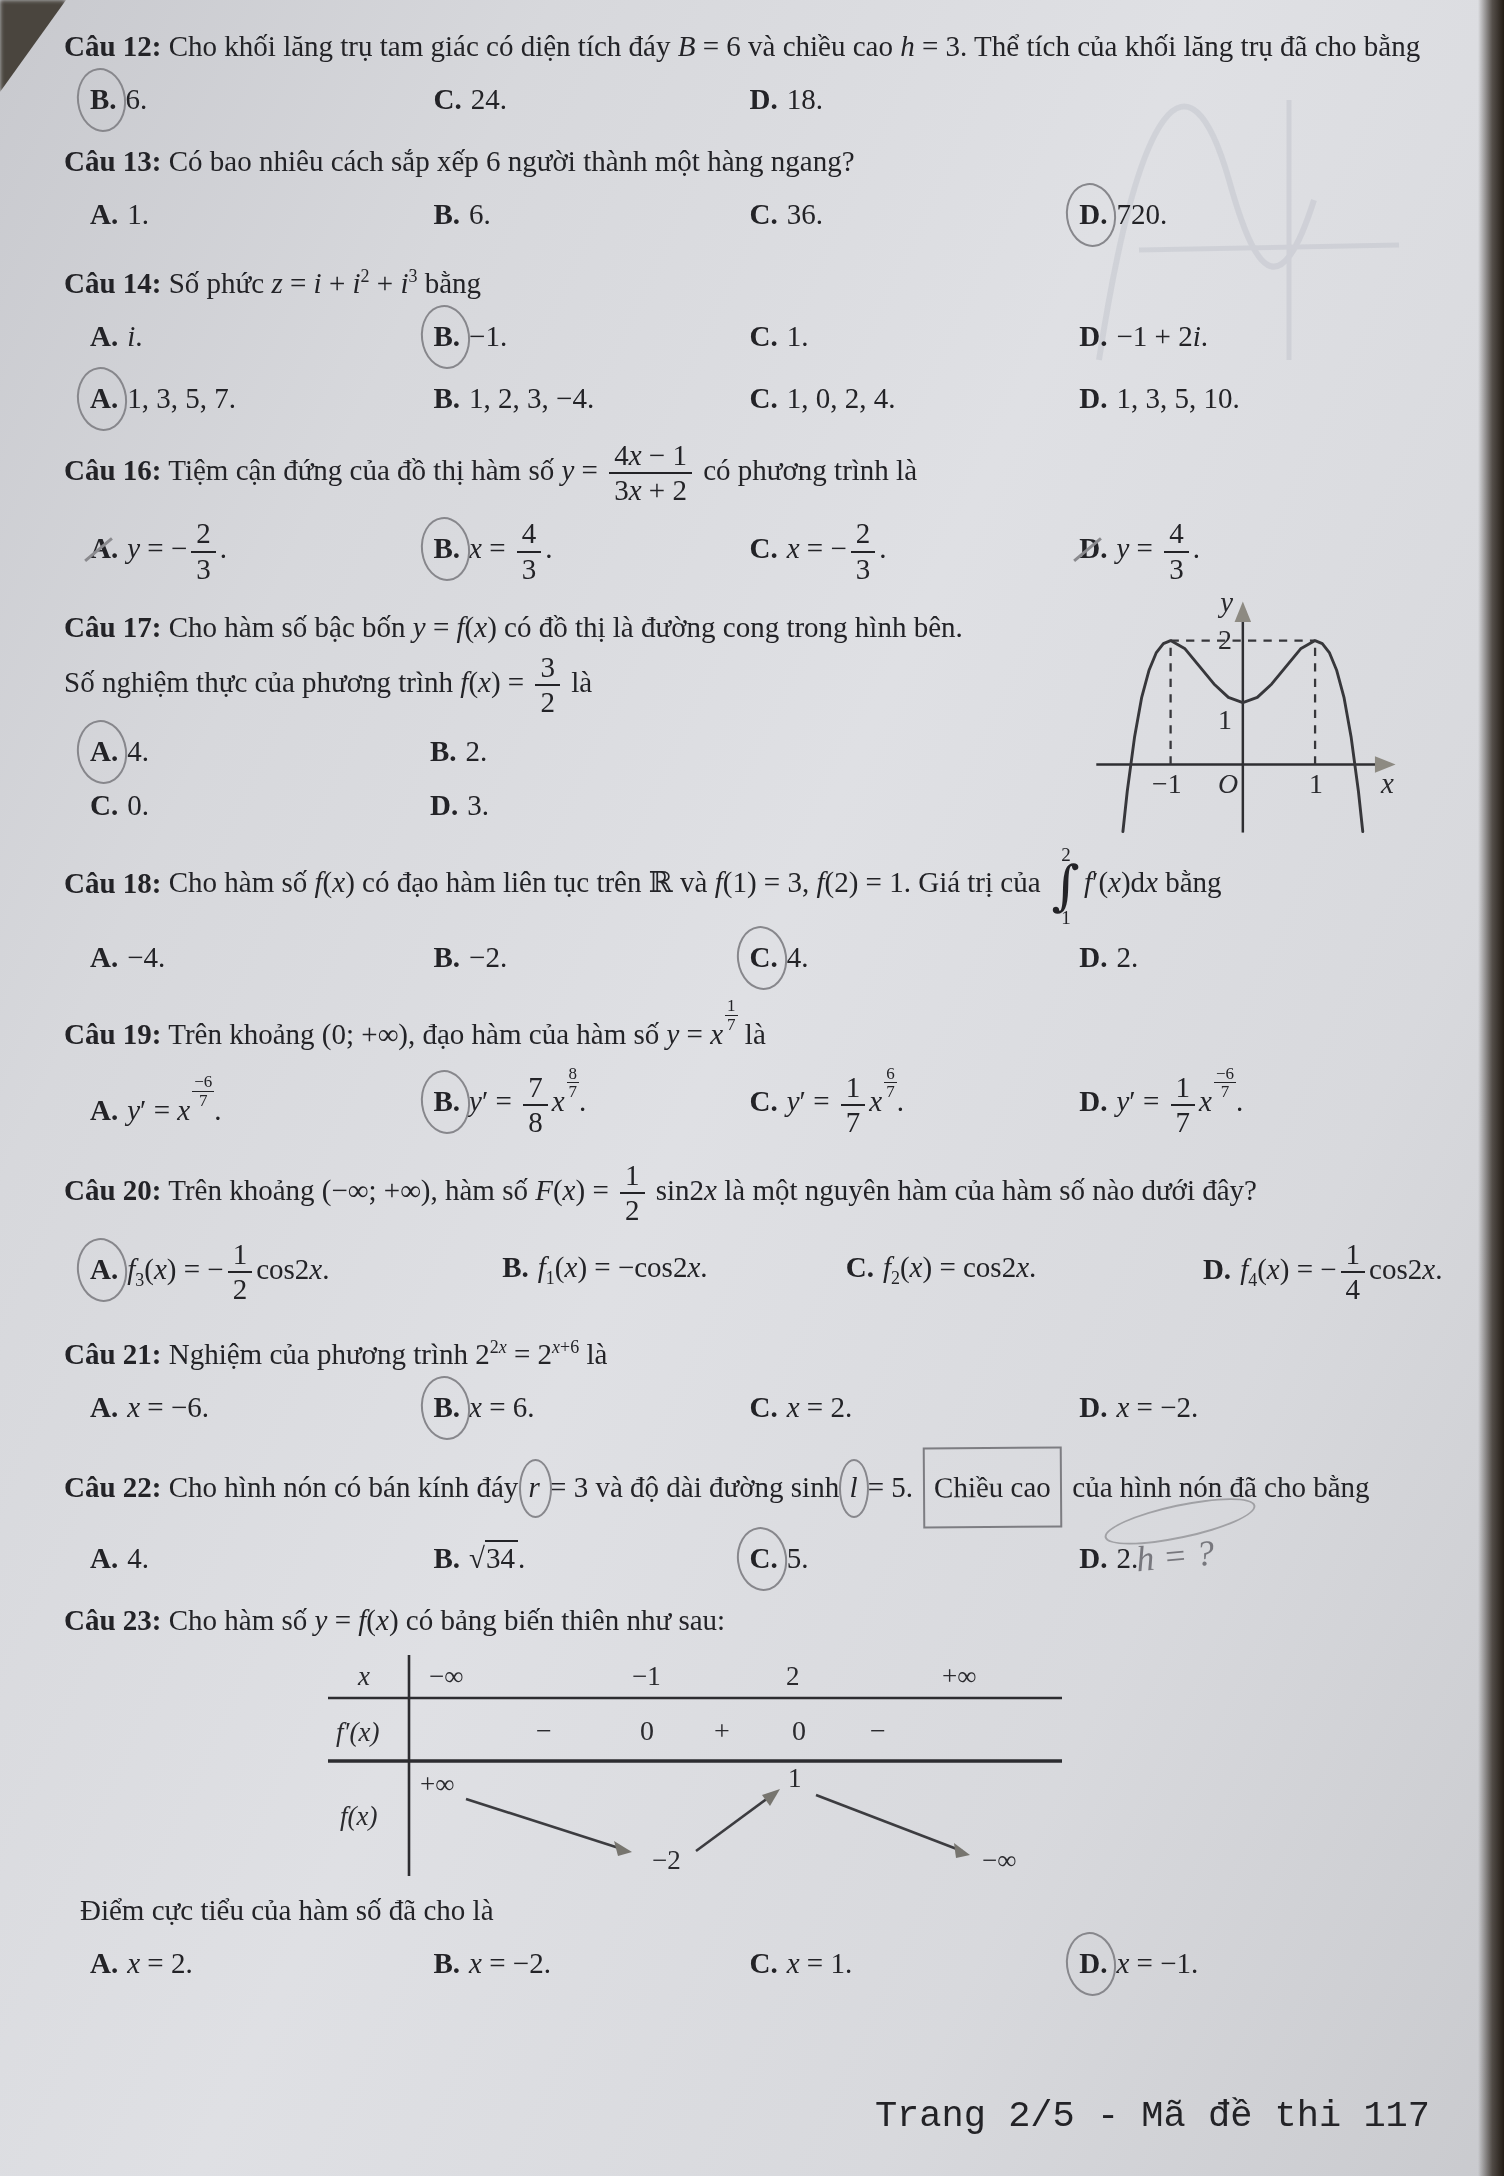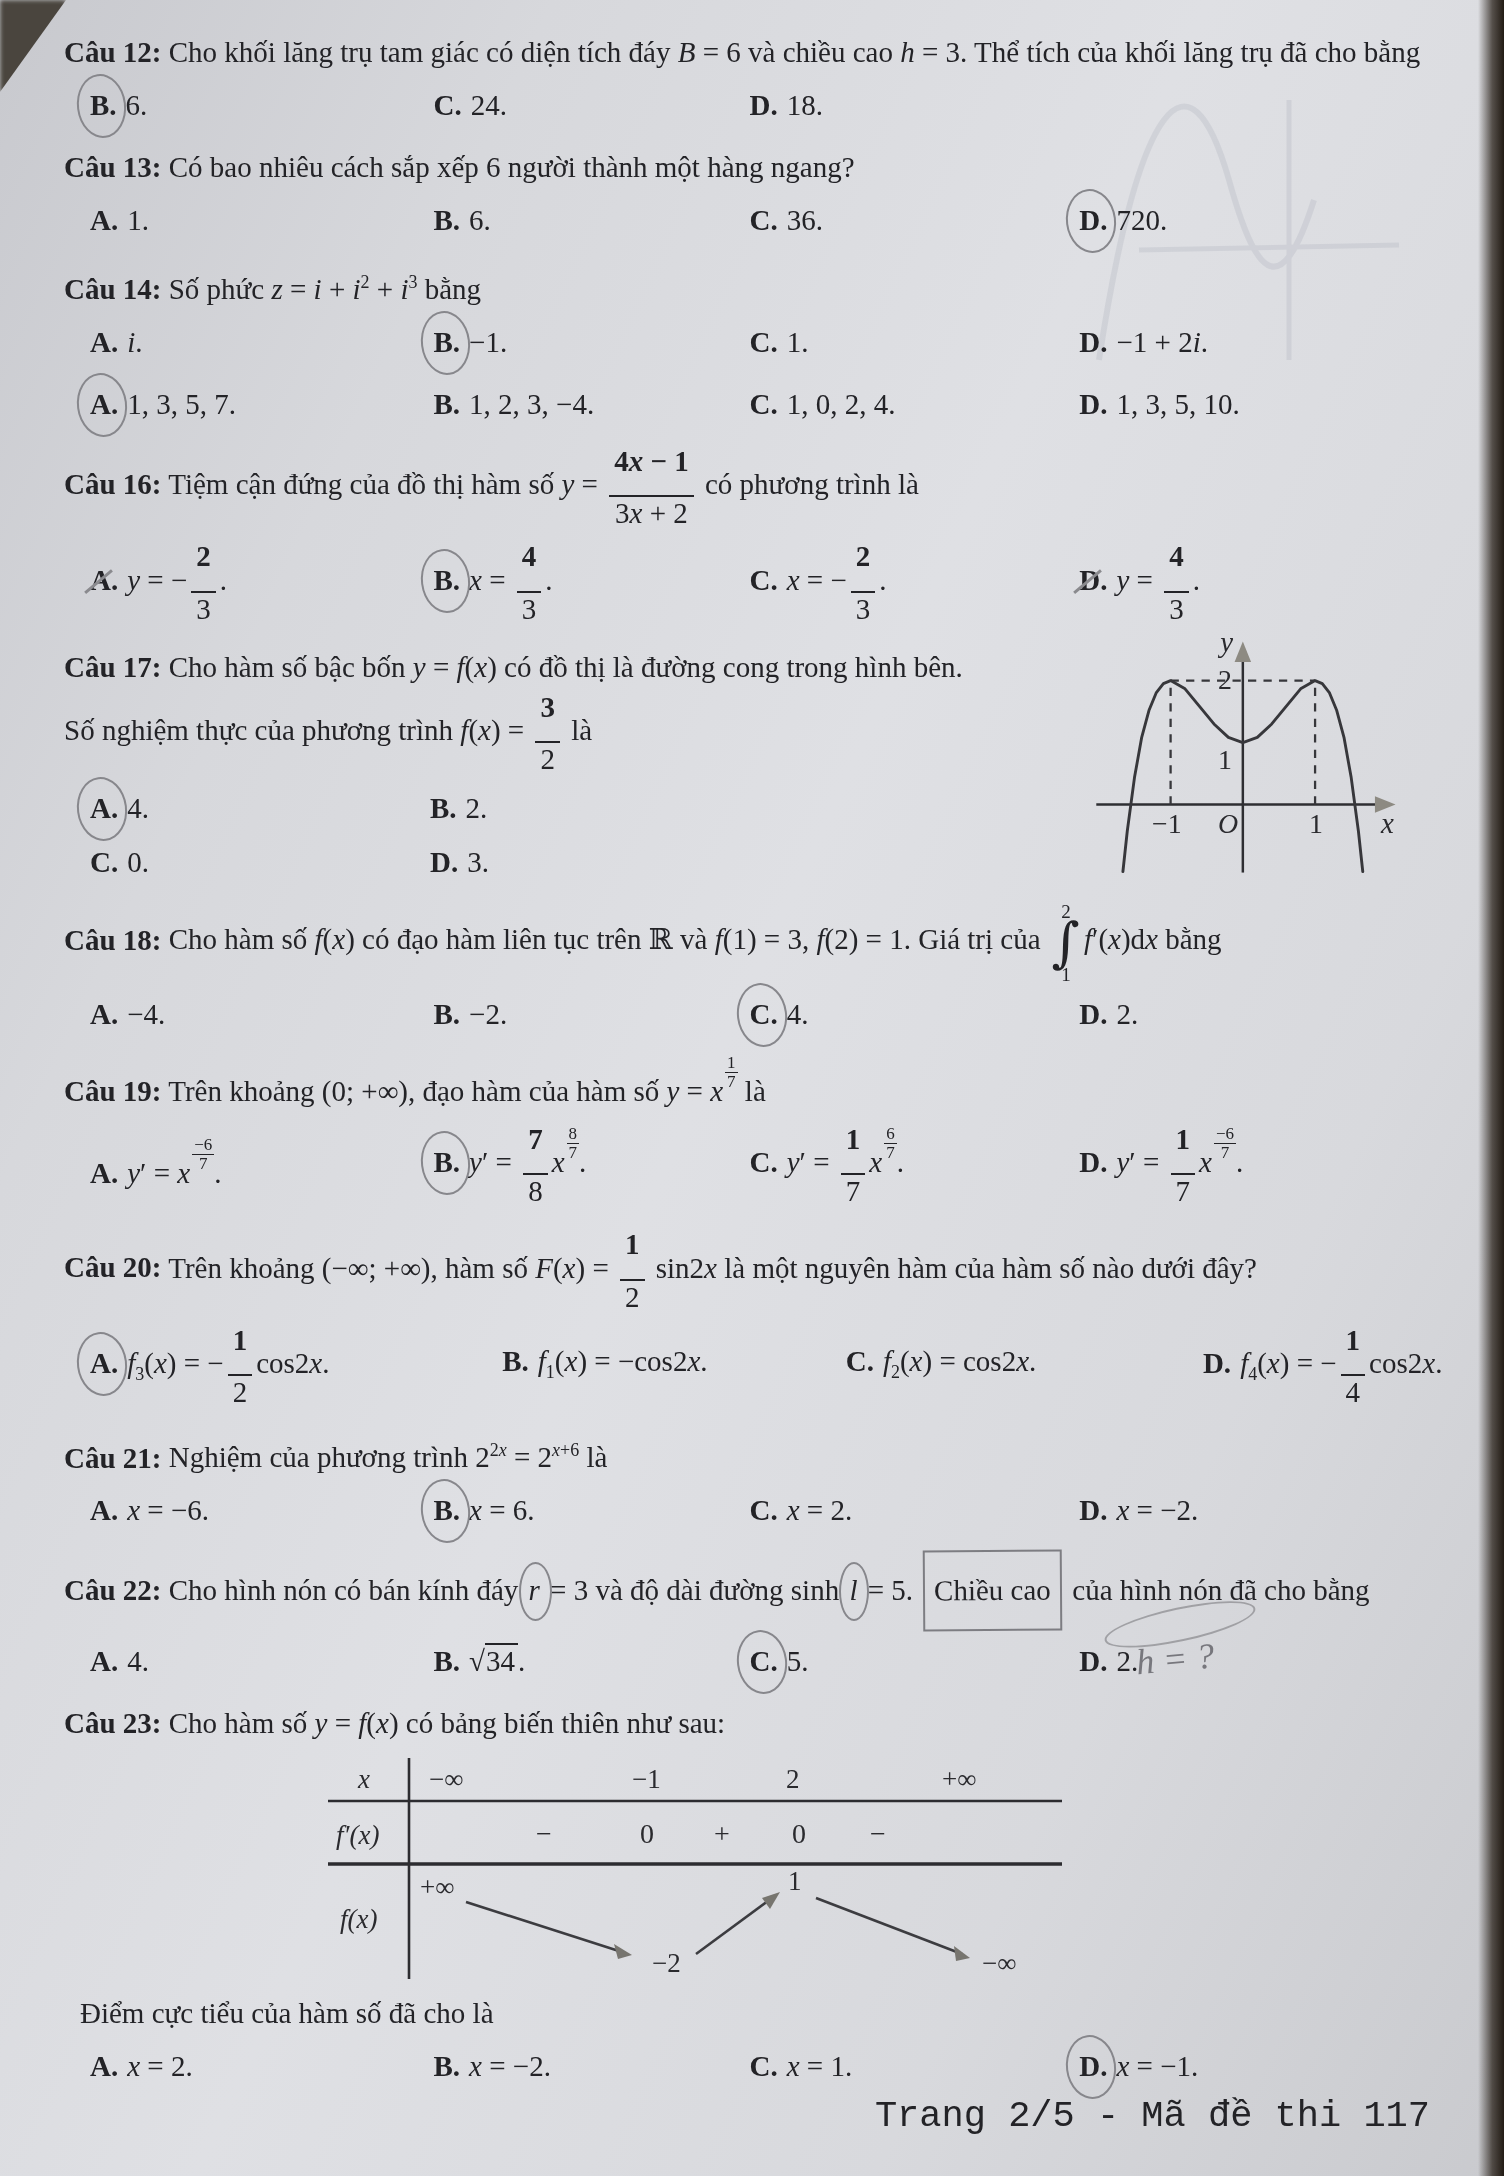--- a/index.html
+++ b/index.html
@@ -4,33 +4,33 @@
 <style>
   html,body{margin:0;padding:0;background:#6b6b6e;}
   .page{position:relative;width:1504px;height:2176px;overflow:hidden;
     background:linear-gradient(115deg,#c8c9ce 0%,#d7d8dc 22%,#dfe0e4 48%,#d8d9dd 75%,#c9cace 100%);
     font-family:"Liberation Serif","DejaVu Serif",serif;color:#232327;}
   .corner-tl{position:absolute;left:0;top:0;width:66px;height:92px;
     background:#4a453e;clip-path:polygon(0 0,100% 0,0 100%);filter:blur(2px);}
   .edge-right{position:absolute;right:0;top:0;width:26px;height:100%;
     background:linear-gradient(90deg,rgba(40,32,24,0) 0%,rgba(40,32,24,.75) 55%,#221b14 100%);}
   .ghost{position:absolute;right:95px;top:60px;opacity:.14;}
-  .content{position:absolute;left:64px;top:30px;width:1400px;}
+  .content{position:absolute;left:64px;top:24px;width:1400px;}
   .q{margin:0 0 14px 0;}
   .stem{font-size:29px;line-height:45px;margin:0;}
   .qlabel{font-weight:bold;}
   .opts{display:grid;grid-template-columns:25% 23% 24% 28%;padding-left:26px;margin:8px 0 18px 0;
     font-size:29px;line-height:44px;align-items:center;}
   .opts.two-col{grid-template-columns:340px 400px;row-gap:10px;width:760px;}
   .opts.wide-a{grid-template-columns:30% 25% 26% 19%;}
   .okey{font-weight:bold;margin-right:9px;}
   .opt{white-space:nowrap;}
   
   .fr{display:inline-block;text-align:center;vertical-align:middle;line-height:1.08;margin:2px 4px;}
-  .fr .n{display:block;padding:0 5px 18px 5px;border-bottom:2.2px solid #232327;font-weight:bold;}
+  .fr .n{display:block;padding:0 5px 1px 5px;border-bottom:2.2px solid #232327;}
   .fr .d{display:block;padding:1px 5px 0 5px;}
   
   .sf{display:inline-block;text-align:center;font-size:17px;line-height:1.05;vertical-align:14px;margin-left:2px;}
   .sf .n{display:block;border-bottom:1.6px solid #232327;padding:0 2px;}
   .sf .d{display:block;padding:0 2px;}
   sup{font-size:.62em;}
   sub{font-size:.62em;}
   
   .intg{display:inline-flex;flex-direction:column;align-items:center;vertical-align:middle;line-height:1;margin:0 4px;}
   .intg .lim{font-size:19px;line-height:1;}

